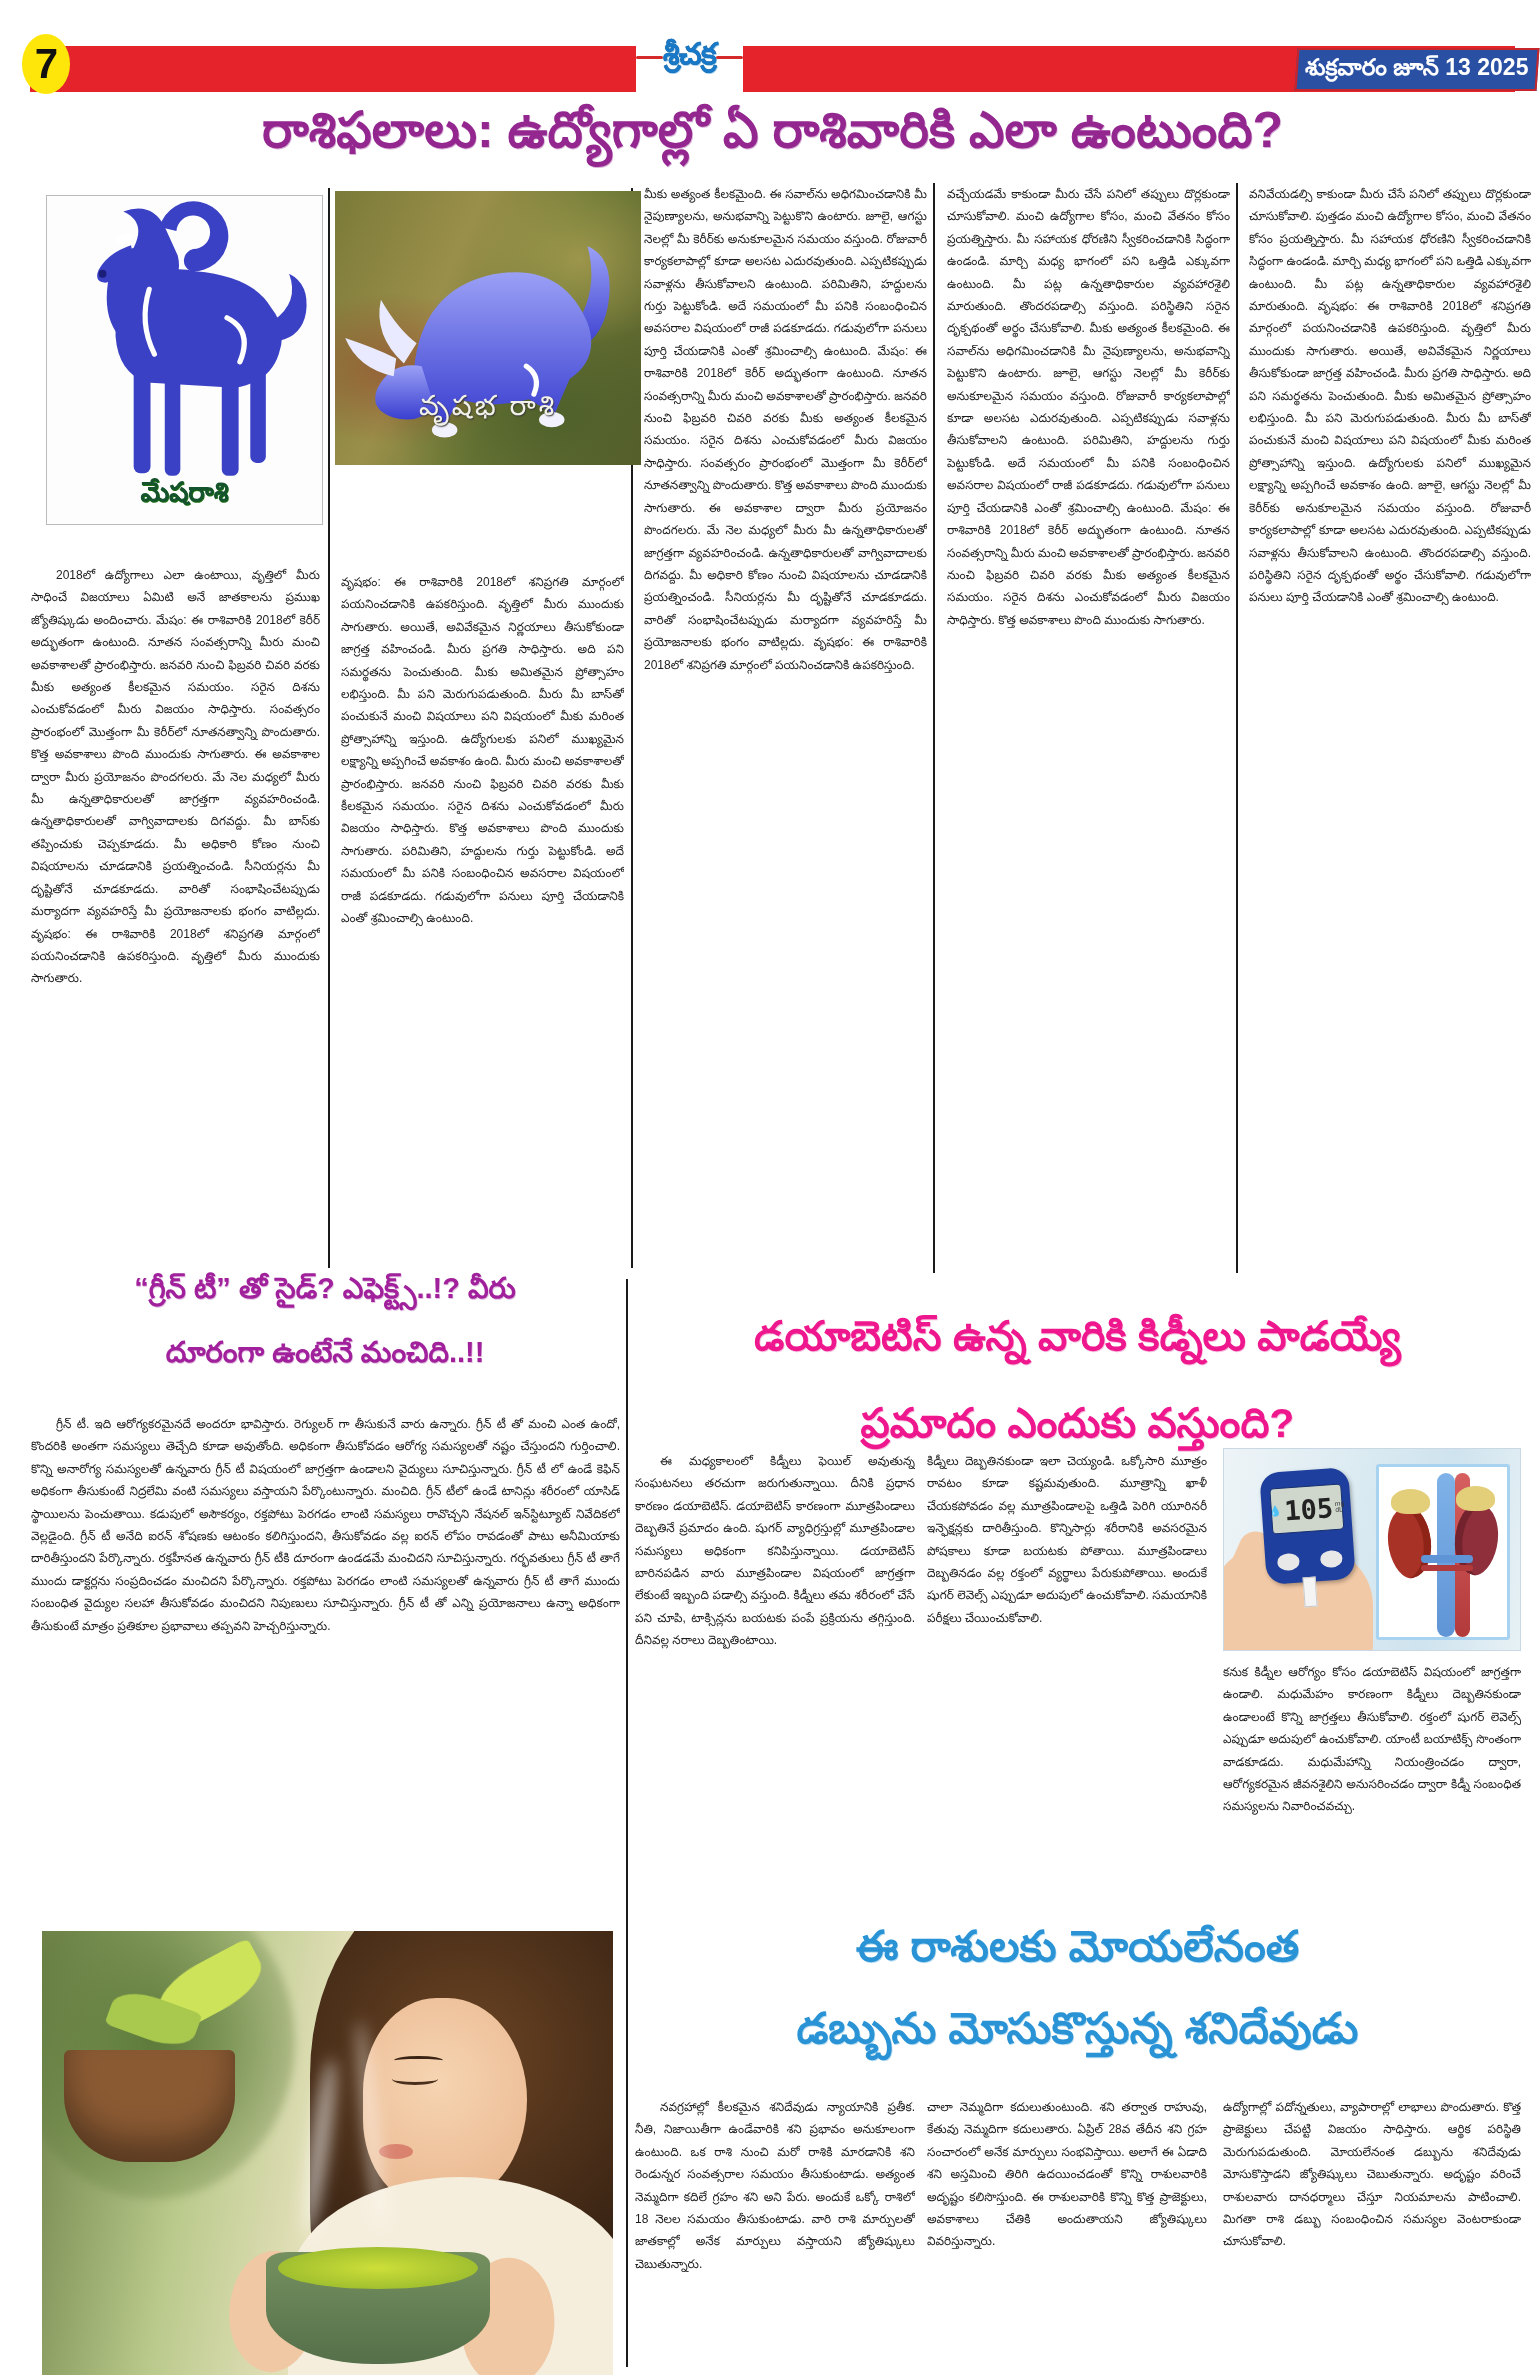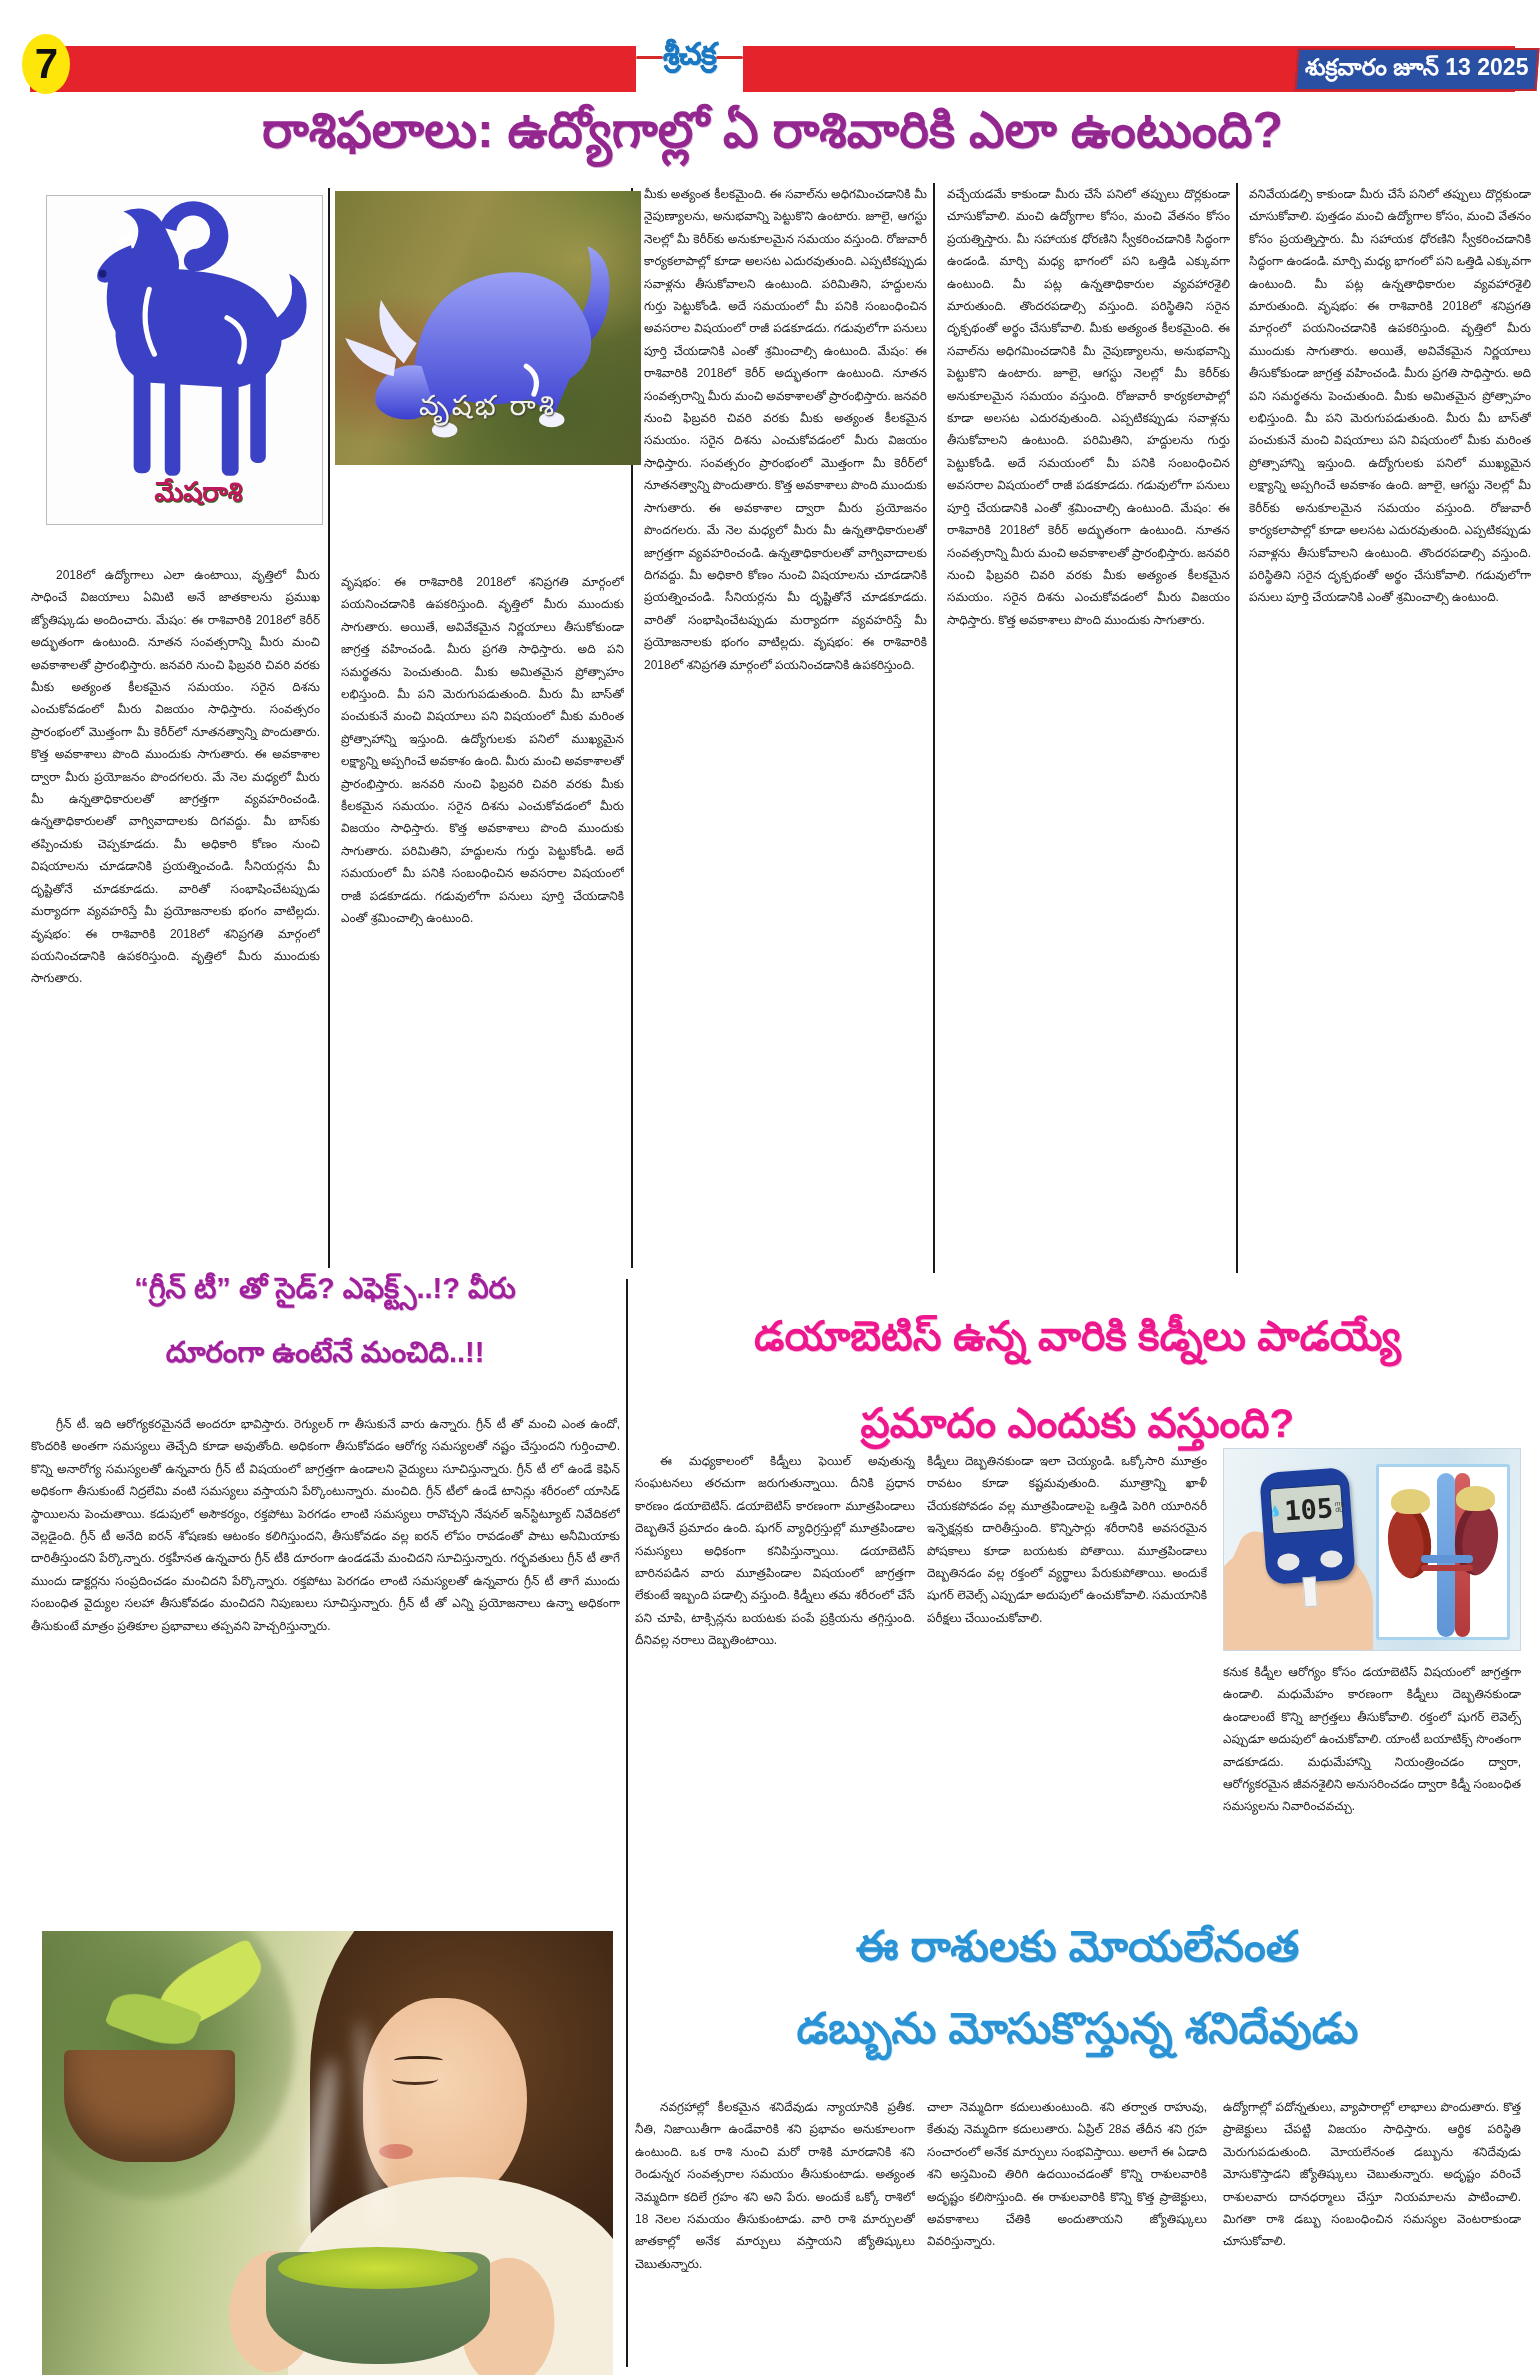--- a/index.html
+++ b/index.html
@@ -49,22 +49,22 @@
     overflow:hidden; word-break:break-word;
   }
   .indent { text-indent:25px; }
 
   
   .ariesimg {
     left:46px; top:195px; width:277px; height:330px; background:#fdfdfd;
     border:0.7px solid #bbb; overflow:hidden;
   }
   .arieslabel {
-    position:absolute; left:14px; bottom:10.4px; width:100%; text-align:center;
-    color:#be185d; font-size:27px; font-weight:bold; text-shadow:0.7px 0.7px 0 #1c7010;
+    position:absolute; left:0; bottom:10.4px; width:100%; text-align:center;
+    color:#14532d; font-size:27px; font-weight:bold; text-shadow:0.7px 0.7px 0 #1c7010;
   }
   .taurusimg {
     left:335px; top:191px; width:306px; height:274px; overflow:hidden;
     background:
       radial-gradient(ellipse 60% 40% at 20% 65%, rgba(150,60,40,.55), rgba(0,0,0,0) 70%),
       radial-gradient(ellipse 50% 45% at 80% 25%, rgba(190,170,90,.6), rgba(0,0,0,0) 70%),
       radial-gradient(ellipse 70% 55% at 70% 80%, rgba(70,90,40,.7), rgba(0,0,0,0) 75%),
       linear-gradient(115deg, #7b7a38, #9a8f4a 35%, #6d7a36 60%, #585f2c);
   }
   .tauruslabel {

